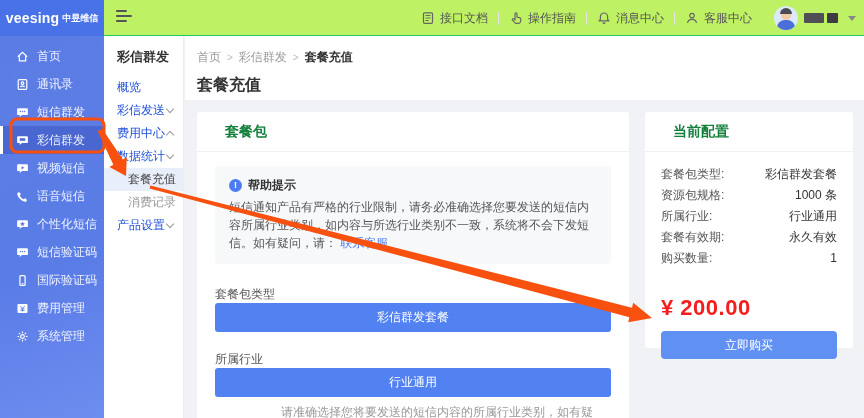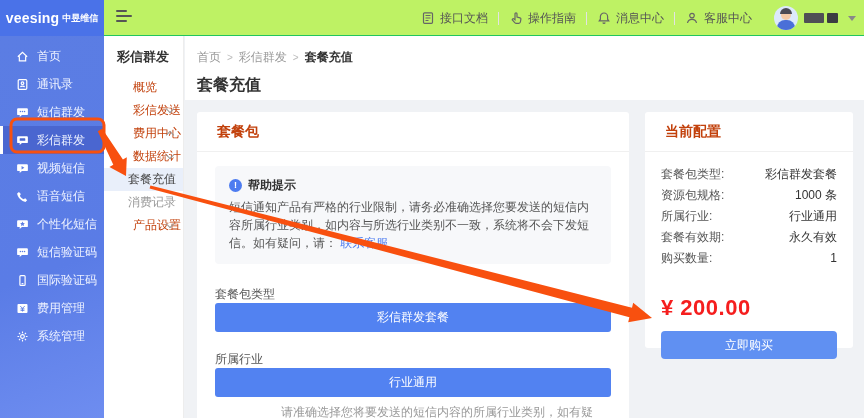--- a/index.html
+++ b/index.html
@@ -33,38 +33,38 @@
   
   .nav { position:absolute; top:36px; left:0; width:104px; bottom:0; background:linear-gradient(160deg,#5b7de3 0%,#5a7ce6 60%,#6e8df0 100%); padding-top:6px; z-index:4; }
   .nav-item { position:relative; height:28px; display:flex; align-items:center; padding-left:16px; gap:8px; color:#eef2ff; font-size:12px; cursor:pointer; }
   .nav-item svg { flex:0 0 auto; }
   .nav-item.active { background:#4a66d0; }
   .nav-item.active::before { content:""; position:absolute; left:0; top:0; bottom:0; width:3px; background:#fff; }
 
   
   .subnav { position:absolute; top:36px; left:104px; width:80px; bottom:0; background:#fff; border-right:1px solid #ededed; z-index:3; }
   .subnav-title { font-size:13px; font-weight:bold; color:#333; padding:12px 0 10px 13px; }
-  .subnav-item { height:23px; display:flex; align-items:center; padding-left:29px; color:#c2410c; cursor:pointer; position:relative; }
+  .subnav-item { height:23px; display:flex; align-items:center; padding-left:13px; color:#1d4ed8; cursor:pointer; position:relative; }
   .subnav-item .chev { position:absolute; right:10px; width:6px; height:6px; border-right:1px solid #999; border-bottom:1px solid #999; }
   .chev.down { transform:rotate(45deg); margin-top:-3px; }
   .chev.up { transform:rotate(-135deg); margin-top:3px; }
   .subnav-item.sub { padding-left:24px; color:#999; }
   .subnav-item.sub.selected { background:#e9effa; color:#444; }
 
   
   .main { position:absolute; top:36px; left:185px; right:0; bottom:0; background:#f0f2f5; }
   .topbar { height:64px; background:#fff; padding:13px 16px 0 12px; }
   .breadcrumb { font-size:12px; color:#999; display:flex; gap:6px; align-items:center; }
   .breadcrumb .sep { color:#bbb; font-size:10px; }
   .breadcrumb .current { color:#333; font-weight:bold; }
   .page-title { font-size:16px; font-weight:bold; color:#333; margin-top:9px; }
   .content { position:relative; height:354px; }
 
   .card { position:absolute; background:#fff; border-radius:3px; }
-  .card-head { padding:11px 20px 10px; font-size:14px; font-weight:bold; color:#c2410c; border-bottom:1px solid #f0f0f0; }
+  .card-head { padding:11px 28px 10px; font-size:14px; font-weight:bold; color:#15803d; border-bottom:1px solid #f0f0f0; }
   .pkg-card { left:12px; top:12px; width:432px; height:420px; }
   .cfg-card { left:460px; top:12px; width:208px; height:236px; }
 
   .notice { margin:14px 18px 16px; background:#f7f8fa; border-radius:4px; padding:10px 14px 12px; font-size:12px; color:#555; line-height:18px; }
   .notice-head { display:flex; align-items:center; gap:6px; font-weight:bold; color:#333; margin-bottom:4px; }
   .info-dot { width:13px; height:13px; border-radius:50%; background:#4d7cf0; color:#fff; font-size:9px; font-weight:bold; display:flex; align-items:center; justify-content:center; font-style:normal; }
   .link { color:#4d7cf0; cursor:pointer; }
 
   .form { padding:0 18px; }
   .form-row { display:flex; margin-bottom:13px;flex-direction:column; }

